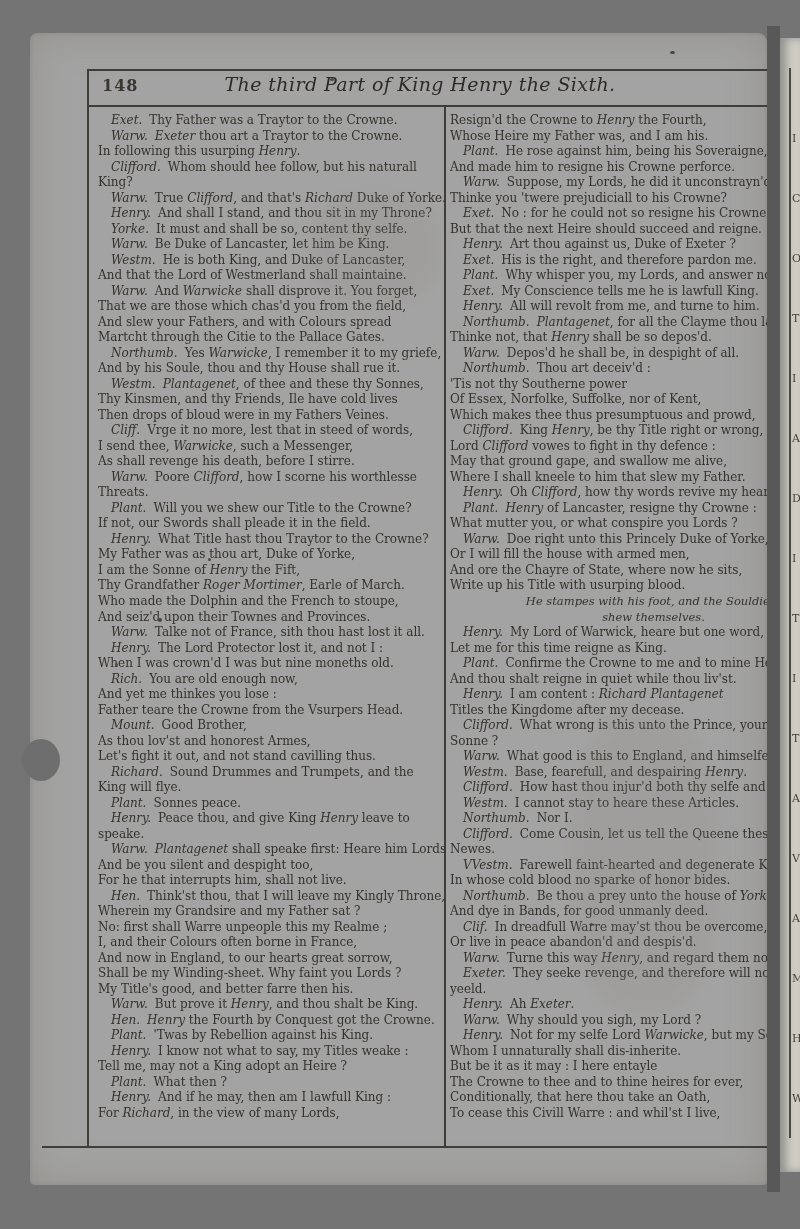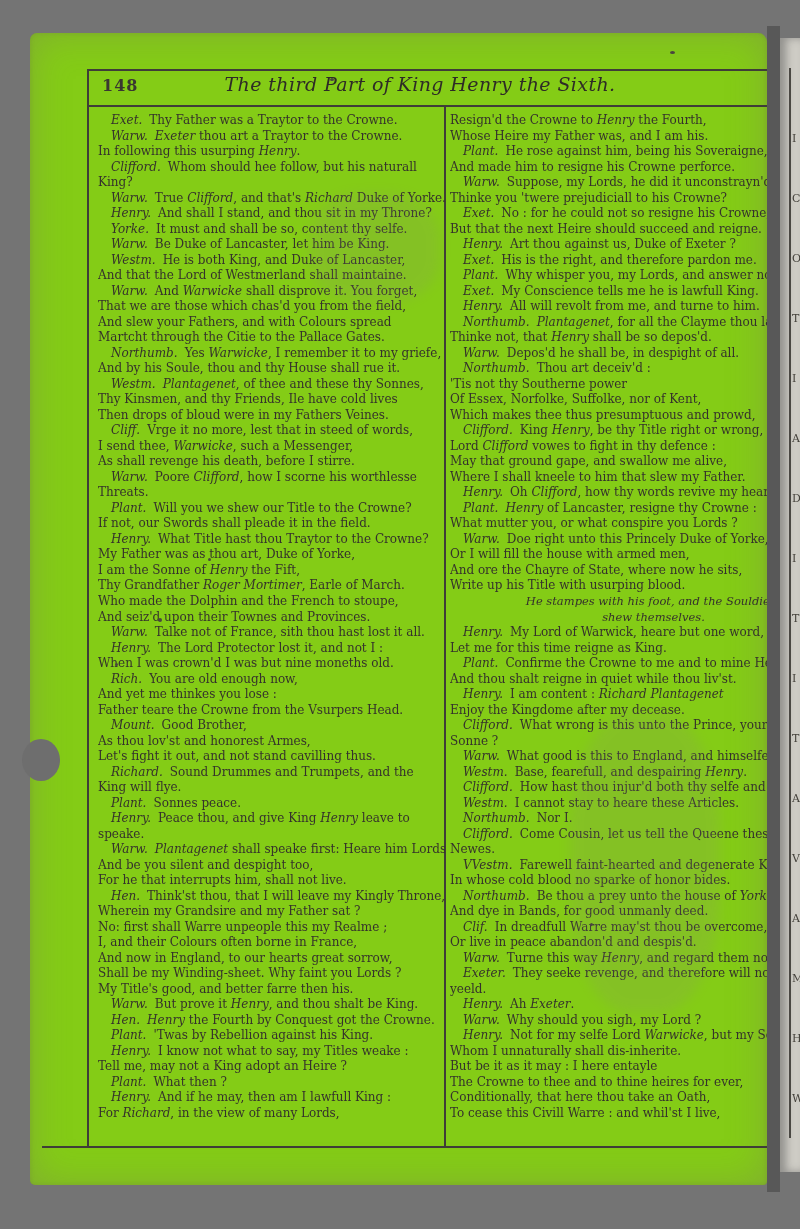--- a/index.html
+++ b/index.html
@@ -5,21 +5,21 @@
   html,body{margin:0;padding:0;}
   body{
     width:800px;height:1229px;
     background:#747474;
     overflow:hidden;
     position:relative;
     font-family:"DejaVu Serif", serif;
   }
   .page{
     position:absolute;left:30px;top:33px;width:737px;height:1152px;
-    background:#84cc16;
+    background:#a3a3a3;
     border-radius:7px 9px 4px 5px;
     box-shadow:inset 0 0 38px rgba(120,115,100,.35), inset 0 0 4px rgba(90,85,70,.25);
   }
   .rule{position:absolute;background:#3f3d38;}
   .rule.h{height:2px;}
   .rule.v{width:2px;}
   .hdr-row{position:absolute;left:0;top:40px;width:100%;height:30px;}
   .pgnum{
     position:absolute;left:72px;top:3px;
     font-size:16px;font-weight:bold;color:#3a3731;letter-spacing:1px;
@@ -175,21 +175,21 @@
       <div class="line">Or I will fill the house with armed men,</div>
       <div class="line">And ore the Chayre of State, where now he sits,</div>
       <div class="line">Write up his Title with usurping blood.</div>
       <div class="line sd">He stampes with his foot, and the Souldiers</div>
       <div class="line sd">shew themselves.</div>
       <div class="line ind"><span class="sp">Henry.</span>My Lord of Warwick, heare but one word,</div>
       <div class="line">Let me for this time reigne as King.</div>
       <div class="line ind"><span class="sp">Plant.</span>Confirme the Crowne to me and to mine Heires,</div>
       <div class="line">And thou shalt reigne in quiet while thou liv'st.</div>
       <div class="line ind"><span class="sp">Henry.</span>I am content : <i>Richard Plantagenet</i></div>
-      <div class="line">Enjoy the Kingdome after my decease.</div>
+      <div class="line">Titles the Kingdome after my decease.</div>
       <div class="line ind"><span class="sp">Clifford.</span>What wrong is this unto the Prince, your</div>
       <div class="line">Sonne ?</div>
       <div class="line ind"><span class="sp">Warw.</span>What good is this to England, and himselfe?</div>
       <div class="line ind"><span class="sp">Westm.</span>Base, fearefull, and despairing <i>Henry</i>.</div>
       <div class="line ind"><span class="sp">Clifford.</span>How hast thou injur'd both thy selfe and us?</div>
       <div class="line ind"><span class="sp">Westm.</span>I cannot stay to heare these Articles.</div>
       <div class="line ind"><span class="sp">Northumb.</span>Nor I.</div>
       <div class="line ind"><span class="sp">Clifford.</span>Come Cousin, let us tell the Queene these</div>
       <div class="line">Newes.</div>
       <div class="line ind"><span class="sp">VVestm.</span>Farewell faint-hearted and degenerate King,</div>

